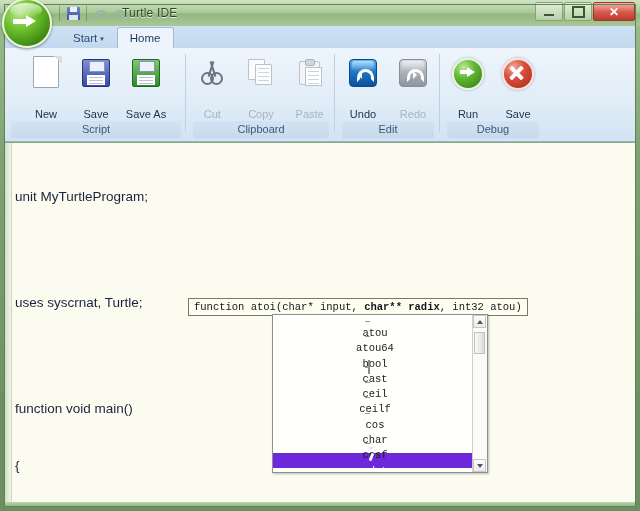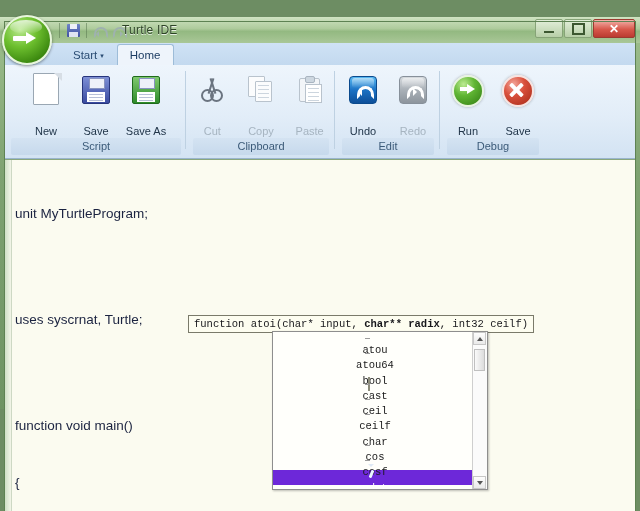--- a/index.html
+++ b/index.html
@@ -3,21 +3,21 @@
 <meta charset="utf-8">
 <style>
   html,body{margin:0;padding:0;}
   body{
     width:640px;height:511px;overflow:hidden;
     font-family:"Liberation Sans", sans-serif;
     background:#6d8d63;
   }
   
   #window{
-    position:absolute;left:0;top:17px;width:640px;height:392px;
+    position:absolute;left:0;top:0;width:640px;height:392px;
     background:linear-gradient(180deg,#9fc08e 0%,#7ea271 40%,#6e9463 100%);
     box-sizing:border-box;
   }
   #frame-inner{
     position:absolute;left:4px;top:4px;width:632px;height:503px;
     box-sizing:border-box;
     border:1px solid #5e8253;
     background:transparent;
   }
 
@@ -430,21 +430,21 @@
       <div class="cl blank"></div>
       <div class="cl">function void main()</div>
       <div class="cl">{</div>
       
       
       
       
     </div>
 
     <div id="sig" style="left:183px;top:155px;">
-      <span>function atoi(char* input, </span><b>char** radix</b><span>, int32 ceilf)</span>
+      <span>function atoi(char* input, </span><b>char** radix</b><span>, int32 atou)</span>
     </div>
 
     <div id="ac" style="left:267px;top:171px;">
       <div id="ac-list">
         <div class="ac-item">
           <span class="ac-ic"><span class="ic-fn"></span></span>
           <span>atou</span>
         </div>
         <div class="ac-item">
           <span class="ac-ic"><span class="ic-fn"></span></span>
@@ -460,26 +460,26 @@
         </div>
         <div class="ac-item">
           <span class="ac-ic"><span class="ic-fn"></span></span>
           <span>ceil</span>
         </div>
         <div class="ac-item">
           <span class="ac-ic"><span class="ic-fn"></span></span>
           <span>ceilf</span>
         </div>
         <div class="ac-item">
+          <span class="ac-ic"><span class="ic-fn"></span></span>
+          <span>cos</span>
+        </div>
+        <div class="ac-item">
           <span class="ac-ic"><span class="ic-bool"></span></span>
           <span>char</span>
-        </div>
-        <div class="ac-item">
-          <span class="ac-ic"><span class="ic-fn"></span></span>
-          <span>cos</span>
         </div>
         <div class="ac-item">
           <span class="ac-ic"><span class="ic-fn"></span></span>
           <span>cosf</span>
         </div>
         <div class="ac-item sel">
           <span class="ac-ic"><span class="ic-var"></span></span>
           <span>endptr</span>
         </div>
       </div>

